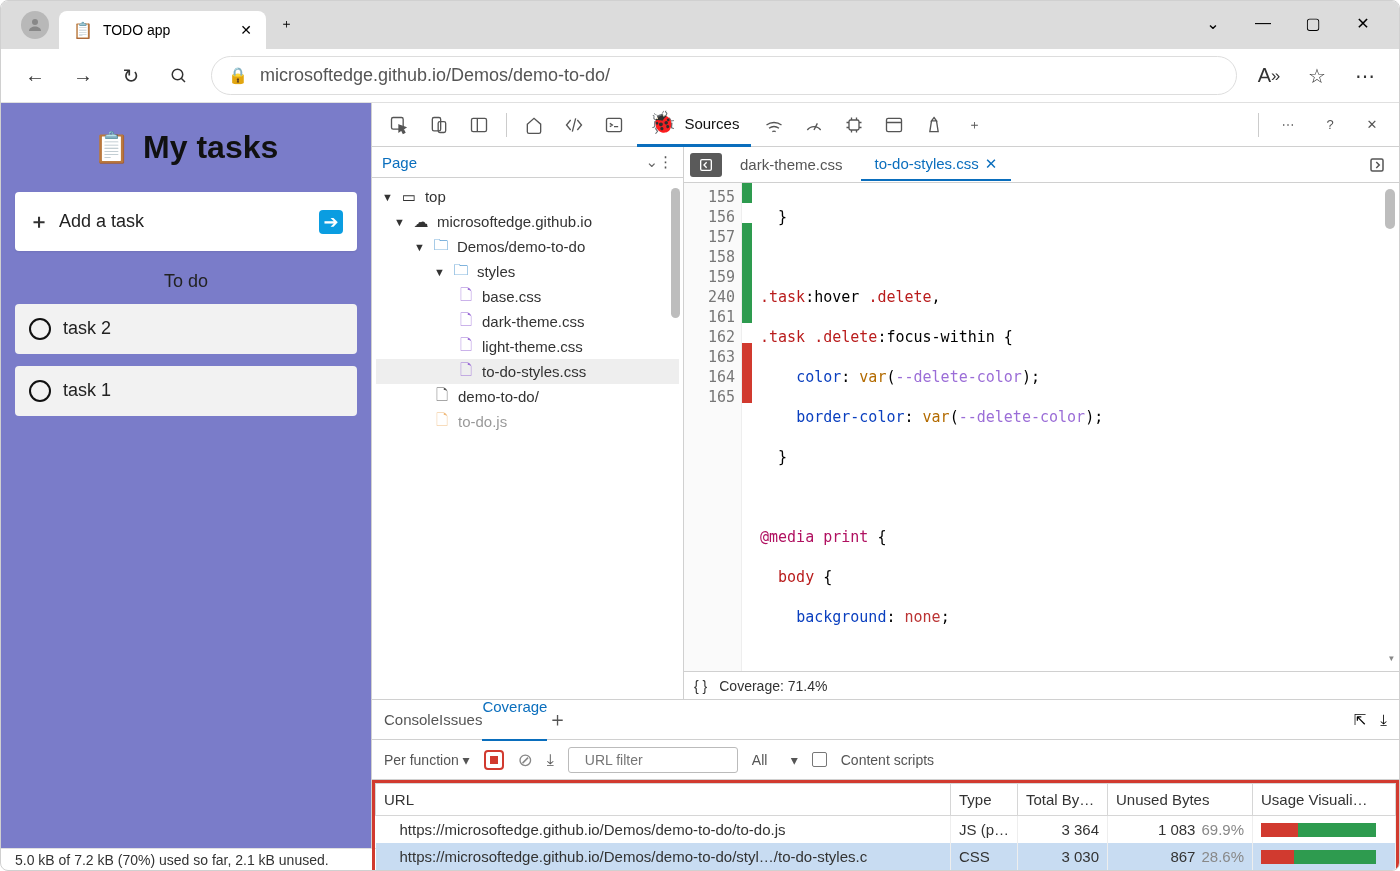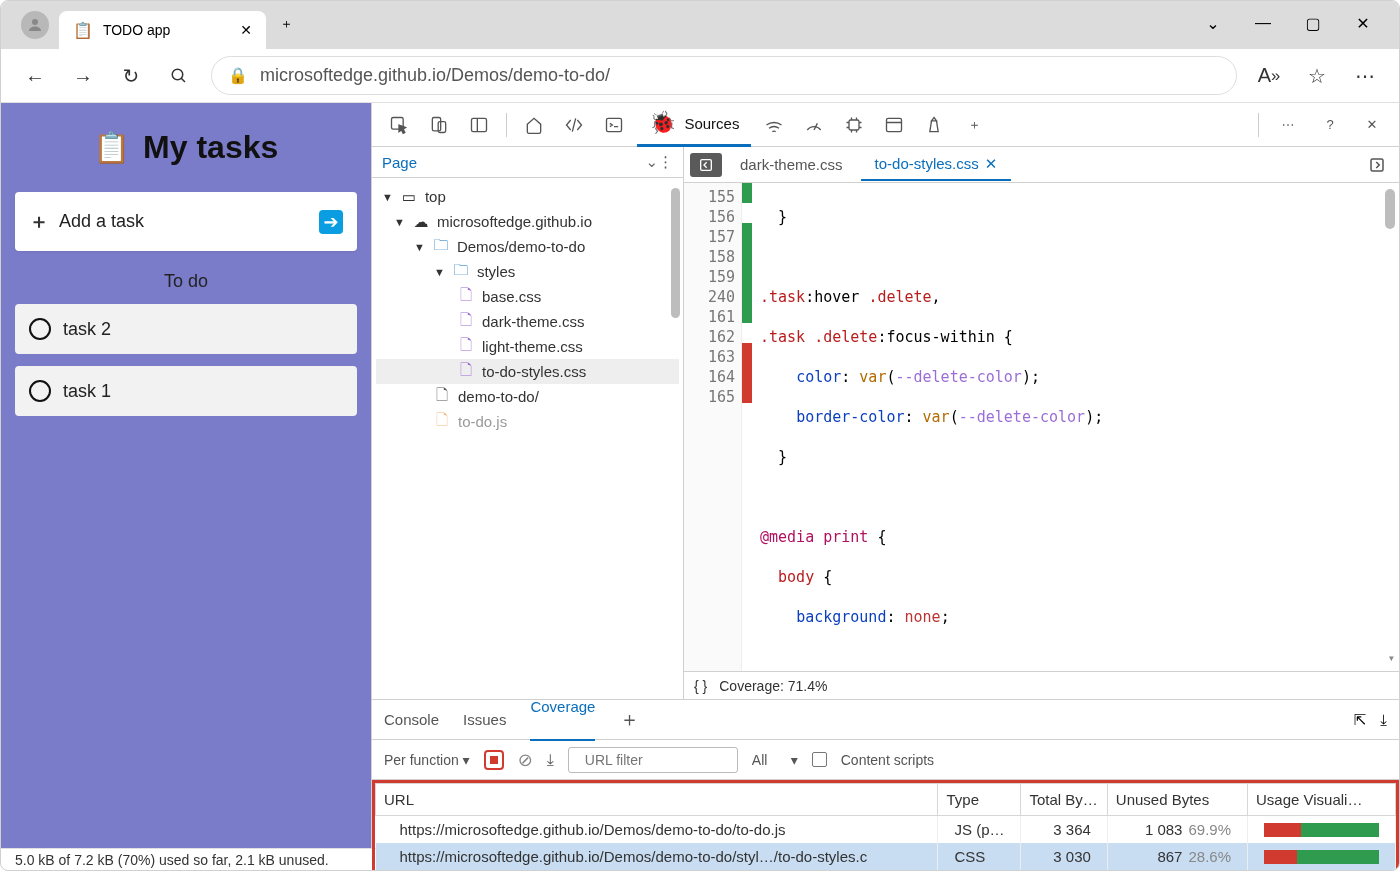--- a/index.html
+++ b/index.html
@@ -72,21 +72,21 @@
 .addtask {
   background:#fff; border-radius:4px; padding: 16px 14px;
   display:flex; align-items:center; gap:10px; font-size:18px; color:#222;
   box-shadow: 0 1px 2px rgba(0,0,0,.08);
 }
 .addtask .plus { font-weight:700; font-size:20px; color:#333; }
 .addtask .go { margin-left:auto; background:#0a9de1; color:#fff; width:24px; height:24px; border-radius:4px; display:flex; align-items:center; justify-content:center; }
 .section-label { text-align:center; font-size:18px; color:#222; margin-top:8px; }
 .task {
   background:#f2f2f2; border-radius:4px; padding: 14px 14px;
-  display:flex; align-items:center; gap:12px; font-size:18px; color:#222;
+  display:flex; align-items:flex-start; gap:12px; font-size:18px; color:#222;
 }
 .radio { width:22px; height:22px; border:2.5px solid #111; border-radius:50%; }
 
 
 .devtools { flex:1; display:flex; flex-direction:column; border-left:1px solid #d0d0d0; }
 .dt-tabs {
   display:flex; align-items:center; height:44px; border-bottom:1px solid #d0d0d0;
   padding: 0 10px; gap: 6px;
 }
 .dt-icon { width:34px; height:34px; display:flex; align-items:center; justify-content:center; cursor:pointer; color:#555; }
@@ -145,38 +145,38 @@
 .tok-var { color:#9b6dd7; }
 .tok-func { color:#b36b00; }
 .tok-media { color:#b01060; }
 .tok-none { color:#b33; }
 .code-scroll-v { position:absolute; right:4px; top:6px; width:10px; height:40px; background:#bdbdbd; border-radius:5px; }
 .code-scroll-vb { position:absolute; right:4px; bottom:6px; font-size:12px; color:#888; }
 .status { height:28px; border-top:1px solid #d0d0d0; display:flex; align-items:center; padding:0 10px; gap:12px; font-size:14px; color:#333; }
 
 
 .drawer { flex:1; display:flex; flex-direction:column; }
-.drawer-tabs { display:flex; align-items:center; height:40px; border-bottom:1px solid #d0d0d0; padding:0 12px; gap:24px; font-size:15px; }
+.drawer-tabs { display:flex; align-items:center; height:40px; border-bottom:1px solid #d0d0d0; padding:0 12px; font-size:15px; }
 .drawer-tab { color:#555; cursor:pointer; }
 .drawer-tab.active { color:#0a6ebd; border-bottom:2px solid #0a6ebd; padding-bottom:24px; }
 .drawer-right { margin-left:auto; display:flex; gap:14px; }
 .drawer-toolbar {
   display:flex; align-items:center; height:40px; padding: 0 12px; gap:14px;
   border-bottom:1px solid #d0d0d0; font-size:14px; color:#555;
 }
 .rec-btn { width:20px; height:20px; border:2px solid #d13a2f; border-radius:4px; display:flex; align-items:center; justify-content:center; }
 .rec-btn::after { content:''; width:8px; height:8px; background:#d13a2f; }
 .url-filter { border:1px solid #bbb; border-radius:3px; padding:4px 16px; width:170px; font-size:14px; }
 .checkbox { width:15px; height:15px; border:1.5px solid #777; border-radius:2px; }
 
 
 .cov-wrapper { flex:1; border:3px solid #d13a2f; margin:0; display:flex; flex-direction:column; overflow:hidden; }
 .cov-table { width:100%; border-collapse:collapse; font-size:15px; }
 .cov-table th { text-align:left; font-weight:400; padding:7px 8px; border:1px solid #d6d6d6; background:#fff; color:#333; }
-.cov-table td { padding:5px 16px; border-right:1px solid #eee; color:#333; white-space:nowrap; overflow:hidden; text-overflow:ellipsis;margin-left:8px; }
+.cov-table td { padding:5px 8px; border-right:1px solid #eee; color:#333; white-space:nowrap; overflow:hidden; text-overflow:ellipsis;margin-left:8px; }
 .cov-table tr.sel td { background:#c8dcf2; }
 .cov-table .num { text-align:right; font-variant-numeric: tabular-nums; }
 .cov-table .pct { color:#888; padding-left:6px; }
 .viz { display:flex; height:14px; width:115px; }
 .viz .vr { background:#d13a2f; }
 .viz .vg { background:#2e9b4f; }
 
 
 .footer { height:24px; padding:3px 14px; font-size:14px; color:#333; border-top:1px solid #e0e0e0; }
 </style>

